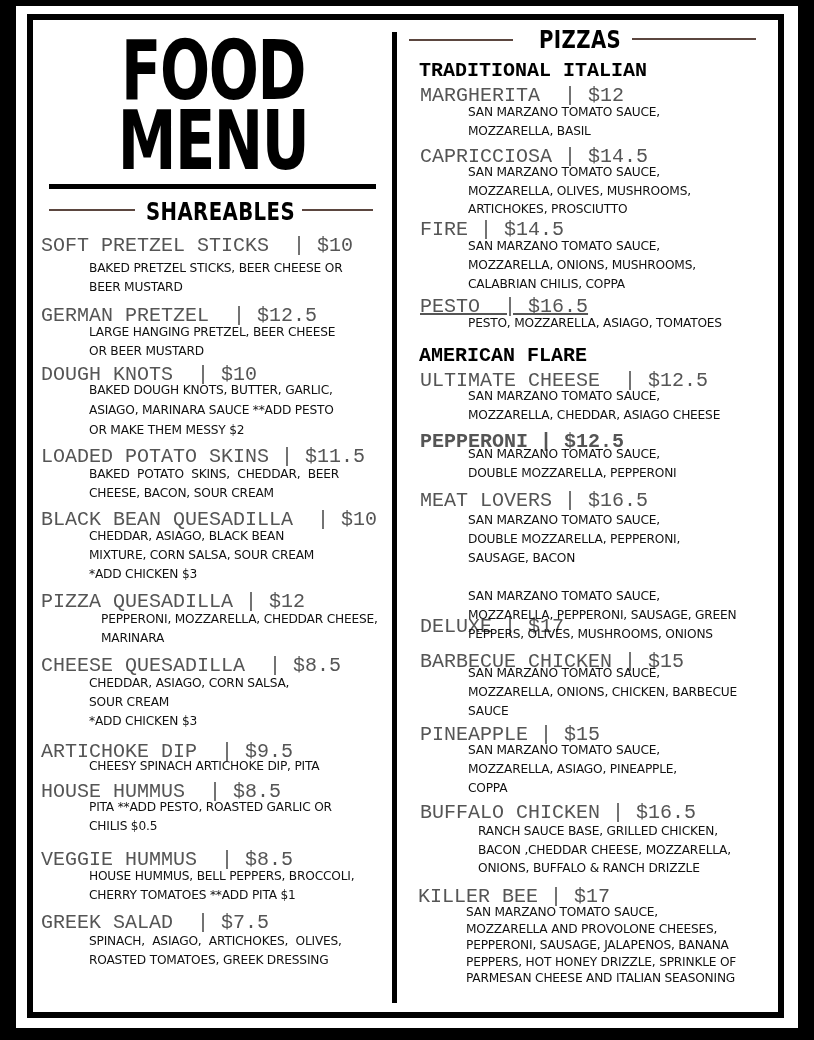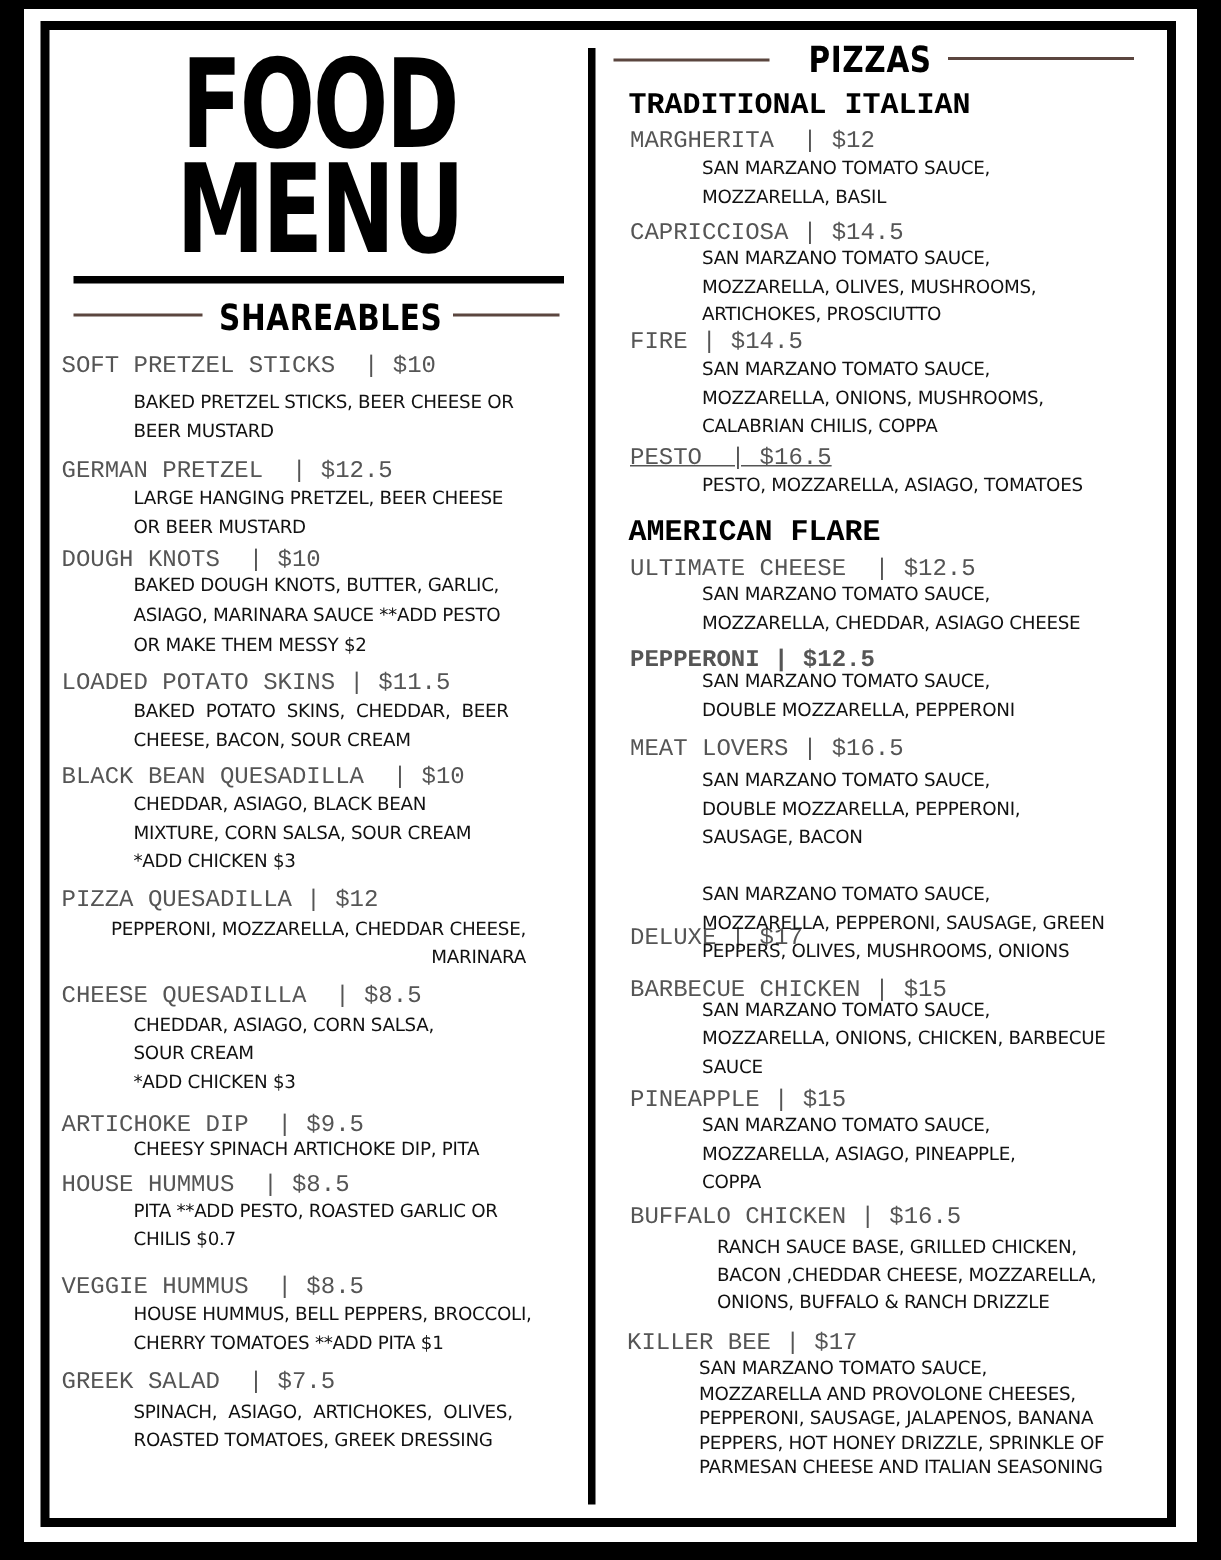--- a/index.html
+++ b/index.html
@@ -9,21 +9,21 @@
   .abs { position:absolute; }
   .title { font-family:"DejaVu Sans", sans-serif; font-weight:bold; color:#000; text-align:center;
            transform:scaleX(0.72); transform-origin:center; letter-spacing:-2px; line-height:1; }
   .title-food { left:60px; top:30px; width:306px; font-size:82px; }
   .title-menu { left:60px; top:100px; width:306px; font-size:82px; }
   .thick-rule { left:49px; top:184px; width:327px; height:5px; background:#000; }
   .thin-rule { height:1.5px; background:#5b463f; }
   .sec-head { font-family:"DejaVu Sans", sans-serif; font-weight:bold; font-size:24px; color:#000;
               transform:scaleX(0.82); transform-origin:left center; line-height:1; letter-spacing:0.5px; }
   .divider { left:392px; top:32px; width:5px; height:971px; background:#000; }
-  .item-name { font-family:"Liberation Mono", monospace; font-size:16px; color:#555; white-space:pre; line-height:1; }
+  .item-name { font-family:"Liberation Mono", monospace; font-size:20px; color:#555; white-space:pre; line-height:1; }
   .item-desc { font-family:"DejaVu Sans", sans-serif; font-size:12.2px; color:#111; line-height:19px; white-space:pre; letter-spacing:-0.2px; }
   .sub-head { font-family:"Liberation Mono", monospace; font-weight:bold; font-size:20px; color:#000; line-height:1; white-space:pre; }
   .kb-desc { line-height:16.5px; }
 </style>
 </head>
 <body>
 
 <div class="outer-white"></div>
 <div class="inner-border"></div>
 
@@ -51,34 +51,34 @@
 <div class="abs item-name" style="left:41px;top:447px;">LOADED POTATO SKINS | $11.5</div>
 <div class="abs item-desc" style="left:89px;top:465px;">BAKED  POTATO  SKINS,  CHEDDAR,  BEER
 CHEESE, BACON, SOUR CREAM</div>
 
 <div class="abs item-name" style="left:41px;top:510px;">BLACK BEAN QUESADILLA  | $10</div>
 <div class="abs item-desc" style="left:89px;top:527px;">CHEDDAR, ASIAGO, BLACK BEAN
 MIXTURE, CORN SALSA, SOUR CREAM
 *ADD CHICKEN $3</div>
 
 <div class="abs item-name" style="left:41px;top:592px;">PIZZA QUESADILLA | $12</div>
-<div class="abs item-desc" style="left:74px;top:610px;text-align:right;">PEPPERONI, MOZZARELLA, CHEDDAR CHEESE,
+<div class="abs item-desc" style="left:101px;top:610px;">PEPPERONI, MOZZARELLA, CHEDDAR CHEESE,
 MARINARA</div>
 
 <div class="abs item-name" style="left:41px;top:656px;">CHEESE QUESADILLA  | $8.5</div>
 <div class="abs item-desc" style="left:89px;top:674px;">CHEDDAR, ASIAGO, CORN SALSA,
 SOUR CREAM
 *ADD CHICKEN $3</div>
 
 <div class="abs item-name" style="left:41px;top:742px;">ARTICHOKE DIP  | $9.5</div>
 <div class="abs item-desc" style="left:89px;top:757px;">CHEESY SPINACH ARTICHOKE DIP, PITA</div>
 
 <div class="abs item-name" style="left:41px;top:782px;">HOUSE HUMMUS  | $8.5</div>
 <div class="abs item-desc" style="left:89px;top:798px;">PITA **ADD PESTO, ROASTED GARLIC OR
-CHILIS $0.7</div>
+CHILIS $0.5</div>
 
 <div class="abs item-name" style="left:41px;top:850px;">VEGGIE HUMMUS  | $8.5</div>
 <div class="abs item-desc" style="left:89px;top:867px;">HOUSE HUMMUS, BELL PEPPERS, BROCCOLI,
 CHERRY TOMATOES **ADD PITA $1</div>
 
 <div class="abs item-name" style="left:41px;top:913px;">GREEK SALAD  | $7.5</div>
 <div class="abs item-desc" style="left:89px;top:932px;">SPINACH,  ASIAGO,  ARTICHOKES,  OLIVES,
 ROASTED TOMATOES, GREEK DRESSING</div>
 
 <div class="abs divider"></div>

